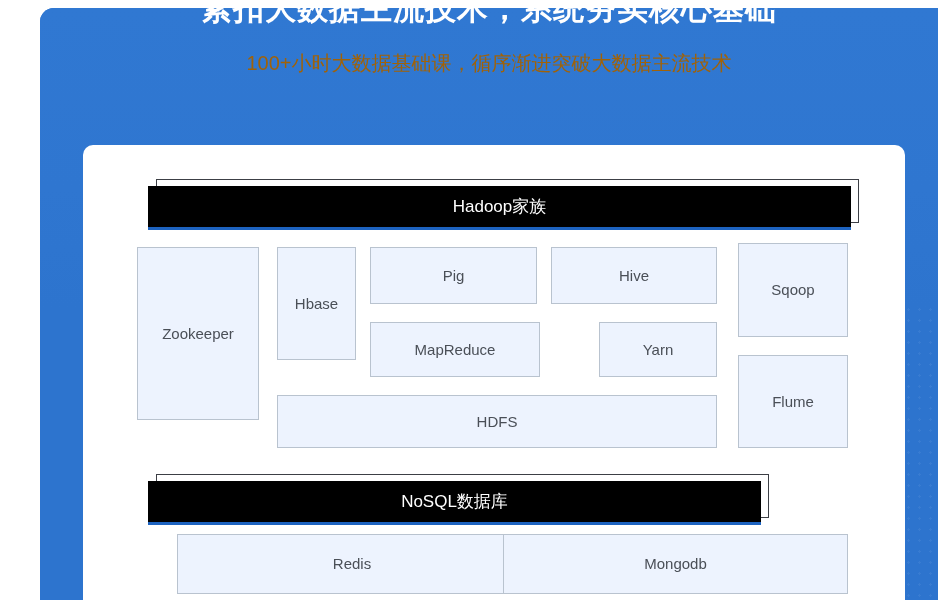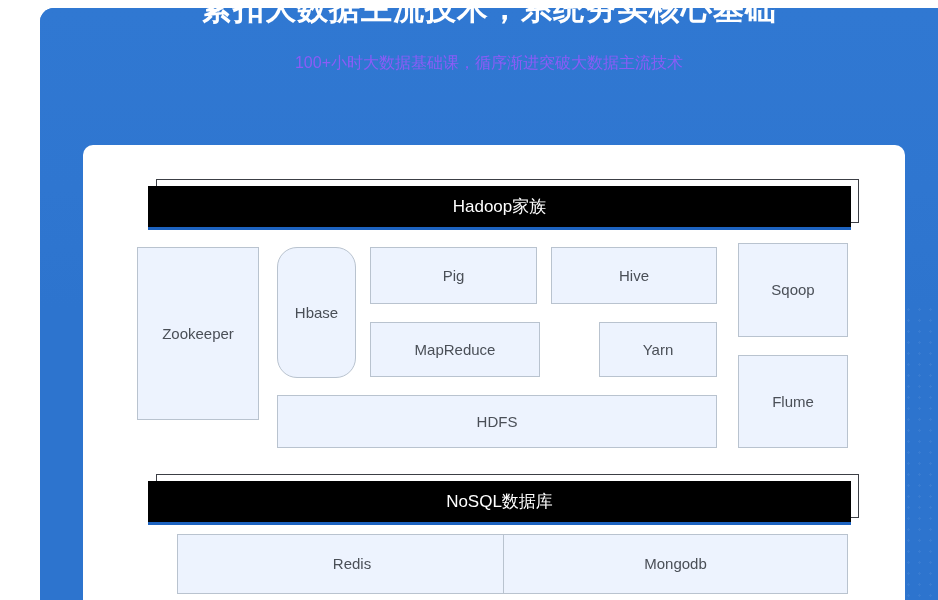--- a/index.html
+++ b/index.html
@@ -63,22 +63,22 @@
   .title {
     color: #ffffff;
     font-size: 31px;
     font-weight: bold;
     letter-spacing: 1px;
     line-height: 34px;
     margin-top: -8px;
     white-space: nowrap;
   }
   .subtitle {
-    color: #8b5cf6;
-    font-size: 16px;
+    color: #a16207;
+    font-size: 20px;
     line-height: 22px;
     margin-top: 26px;
     white-space: nowrap;
     text-align: center;
   }
 
   
   .white-card {
     position: absolute;
     left: 83px;
@@ -129,24 +129,24 @@
     display: flex;
     align-items: center;
     justify-content: center;
     color: #ffffff;
     font-size: 17px;
     z-index: 2;
   }
 
   
   #banner-hadoop { left: 148px; top: 186px; width: 703px; height: 44px; }
-  #banner-nosql  { left: 148px; top: 481px; width: 703px; height: 44px; }
+  #banner-nosql  { left: 148px; top: 481px; width: 613px; height: 44px; }
 
   #box-zookeeper { left: 137px; top: 247px; width: 122px; height: 173px; }
-  #box-hbase     { left: 277px; top: 247px; width: 79px;  height: 131px; border-radius: 20px; }
+  #box-hbase     { left: 277px; top: 247px; width: 79px;  height: 113px; }
   #box-pig       { left: 370px; top: 247px; width: 167px; height: 57px;  }
   #box-hive      { left: 551px; top: 247px; width: 166px; height: 57px;  }
   #box-mapreduce { left: 370px; top: 322px; width: 170px; height: 55px;  }
   #box-yarn      { left: 599px; top: 322px; width: 118px; height: 55px;  }
   #box-hdfs      { left: 277px; top: 395px; width: 440px; height: 53px;  }
   #box-sqoop     { left: 738px; top: 243px; width: 110px; height: 94px;  }
   #box-flume     { left: 738px; top: 355px; width: 110px; height: 93px;  }
   #box-redis     { left: 137px; top: 534px; width: 350px; height: 60px;  }
   #box-mongodb   { left: 503px; top: 534px; width: 345px; height: 60px;  }
 </style>

